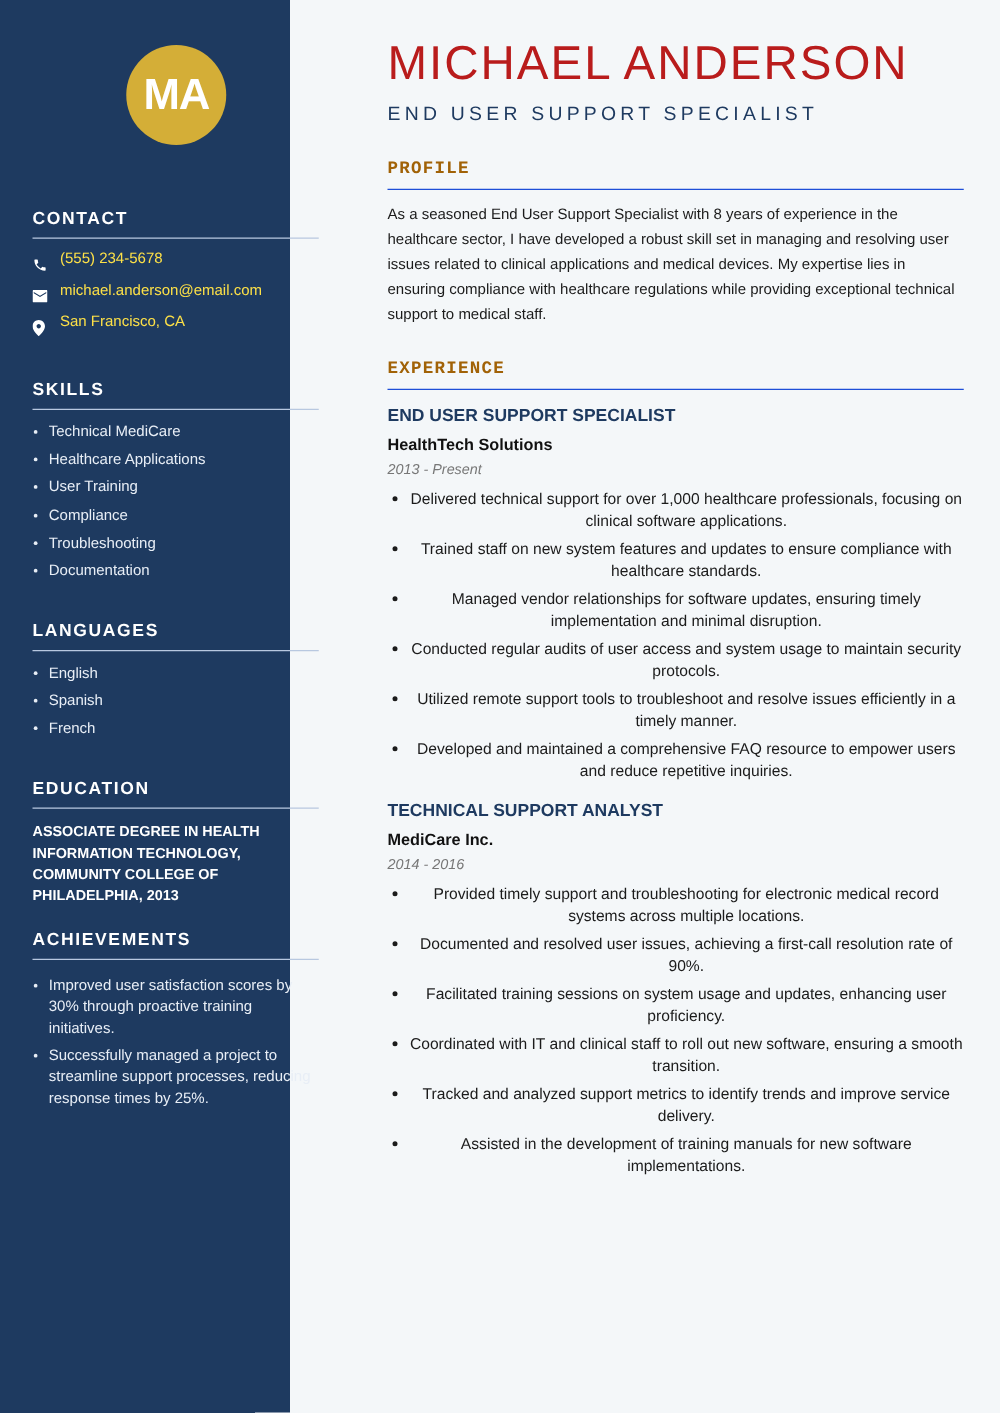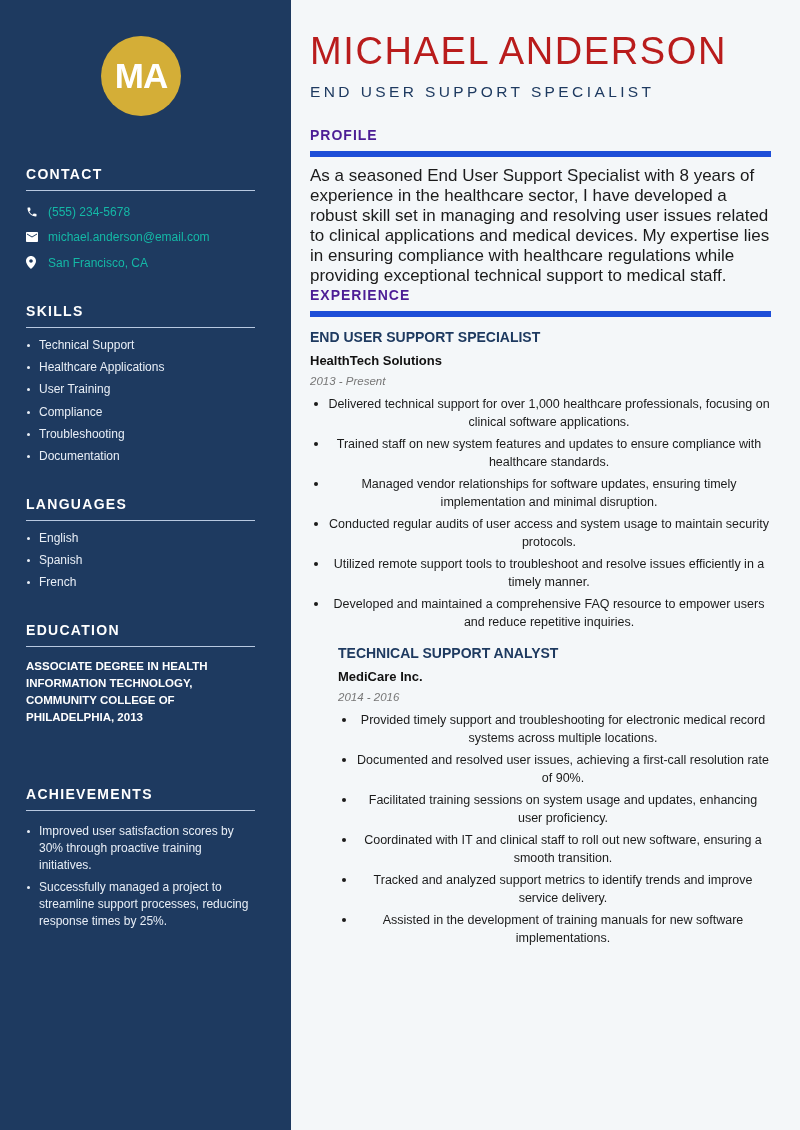--- a/index.html
+++ b/index.html
@@ -6,39 +6,39 @@
   html, body { width: 800px; height: 1130px; }
   body {
     font-family: "Liberation Sans", "DejaVu Sans", sans-serif;
     background: #f4f7f9;
     position: relative;
     overflow: hidden;
     color: #1b1b1b;
   }
   .sidebar {
     position: absolute; left: 0; top: 0;
-    width: 291px; height: 1130px;
+    width: 232px; height: 1130px;
     background: #1e3a60;
     color: #ffffff;
     padding: 0 25px 0 26px;
   }
   .avatar {
     position: absolute; left: 101px; top: 36px;
     width: 80px; height: 80px; border-radius: 50%;
     background: #d4ae37;
     display: flex; align-items: center; justify-content: center;
     color: #ffffff; font-weight: bold; font-size: 35px; letter-spacing: -1px;
   }
   .side-section { position: absolute; left: 26px; width: 229px; }
   .side-title {
     font-size: 14px; font-weight: bold; letter-spacing: 1.3px;
     padding-bottom: 8px; border-bottom: 1.5px solid #b8c8e0;
   }
   .contact-row {
-    display: flex; align-items: center; font-size: 12px; color: #14b8a6;
+    display: flex; font-size: 12px; color: #fde047;
     height: 25.5px;
   }
   .contact-row .ic { width: 22px; display: flex; align-items: center; }
   .contact-list { margin-top: 8px; }
   .side-list { list-style: none; margin-top: 9px; }
   .side-list li {
     font-size: 12px; color: #e8eef6; position: relative; padding-left: 13px;
     line-height: 17px; margin-bottom: 5.2px;
   }
   .side-list li::before {
@@ -56,25 +56,25 @@
     position: absolute; left: 0; top: 30px;
     font-size: 38px; font-weight: normal; color: #b91c1c; letter-spacing: 1.6px;
     white-space: nowrap;
   }
   .job-title {
     position: absolute; left: 0; top: 83px;
     font-size: 15.5px; color: #1e3a60; letter-spacing: 3.4px; white-space: nowrap;
   }
   .main-section { position: absolute; left: 0; width: 461px; }
   .main-title {
-    font-size: 14px; font-weight: bold; color: #4c1d95; letter-spacing: 1px;
-    padding-bottom: 8px; border-bottom: 6px solid #1d4ed8;
+    font-size: 14px; font-weight: bold; color: #a16207; letter-spacing: 1px;
+    padding-bottom: 8px; border-bottom: 1px solid #1d4ed8; font-family: Liberation Mono, monospace;
   }
   .profile-text {
-    margin-top: 9px; font-size: 17px; line-height: 20px; color: #1b1b1b;
+    margin-top: 9px; font-size: 12px; line-height: 20px; color: #1b1b1b;
   }
   .job { margin-top: 12px; }
   .job-role { font-size: 14px; font-weight: bold; color: #1e3a60; }
   .job-company { font-size: 13px; font-weight: bold; color: #111; margin-top: 8px; }
   .job-date { font-size: 11.5px; font-style: italic; color: #777; margin-top: 7px; }
   .job-bullets { list-style: none; margin-top: 8px; text-align: center; }
   .job-bullets li {
     position: relative; padding-left: 17px; font-size: 12.5px; line-height: 18px;
     color: #1b1b1b; margin-bottom: 4px;
   }
@@ -117,21 +117,21 @@
             </svg>
         </span>
         <span>San Francisco, CA</span>
       </div>
     </div>
   </section>
 
   <section class="side-section" style="top:303px;">
     <h2 class="side-title">SKILLS</h2>
     <ul class="side-list">
-      <li>Technical Support</li>
+      <li>Technical MediCare</li>
       <li>Healthcare Applications</li>
       <li>User Training</li>
       <li>Compliance</li>
       <li>Troubleshooting</li>
       <li>Documentation</li>
     </ul>
   </section>
 
   <section class="side-section" style="top:496px;">
     <h2 class="side-title">LANGUAGES</h2>
@@ -140,21 +140,21 @@
       <li>Spanish</li>
       <li>French</li>
     </ul>
   </section>
 
   <section class="side-section" style="top:622px;">
     <h2 class="side-title">EDUCATION</h2>
     <p class="edu-text">ASSOCIATE DEGREE IN HEALTH INFORMATION TECHNOLOGY, COMMUNITY COLLEGE OF PHILADELPHIA, 2013</p>
   </section>
 
-  <section class="side-section" style="top:786px;">
+  <section class="side-section" style="top:743px;">
     <h2 class="side-title">ACHIEVEMENTS</h2>
     <ul class="side-list" style="margin-top:12px;">
       <li>Improved user satisfaction scores by 30% through proactive training initiatives.</li>
       <li>Successfully managed a project to streamline support processes, reducing response times by 25%.</li>
     </ul>
   </section>
 </aside>
 
 <main class="main">
   <h1 class="name">MICHAEL ANDERSON</h1>
@@ -175,21 +175,21 @@
       <ul class="job-bullets">
         <li>Delivered technical support for over 1,000 healthcare professionals, focusing on clinical software applications.</li>
         <li>Trained staff on new system features and updates to ensure compliance with healthcare standards.</li>
         <li>Managed vendor relationships for software updates, ensuring timely implementation and minimal disruption.</li>
         <li>Conducted regular audits of user access and system usage to maintain security protocols.</li>
         <li>Utilized remote support tools to troubleshoot and resolve issues efficiently in a timely manner.</li>
         <li>Developed and maintained a comprehensive FAQ resource to empower users and reduce repetitive inquiries.</li>
       </ul>
     </div>
 
-    <div class="job" style="margin-top:14px;margin-left:28px;">
+    <div class="job" style="margin-top:14px;">
       <h3 class="job-role">TECHNICAL SUPPORT ANALYST</h3>
       <div class="job-company">MediCare Inc.</div>
       <div class="job-date">2014 - 2016</div>
       <ul class="job-bullets">
         <li>Provided timely support and troubleshooting for electronic medical record systems across multiple locations.</li>
         <li>Documented and resolved user issues, achieving a first-call resolution rate of 90%.</li>
         <li>Facilitated training sessions on system usage and updates, enhancing user proficiency.</li>
         <li>Coordinated with IT and clinical staff to roll out new software, ensuring a smooth transition.</li>
         <li>Tracked and analyzed support metrics to identify trends and improve service delivery.</li>
         <li>Assisted in the development of training manuals for new software implementations.</li>

